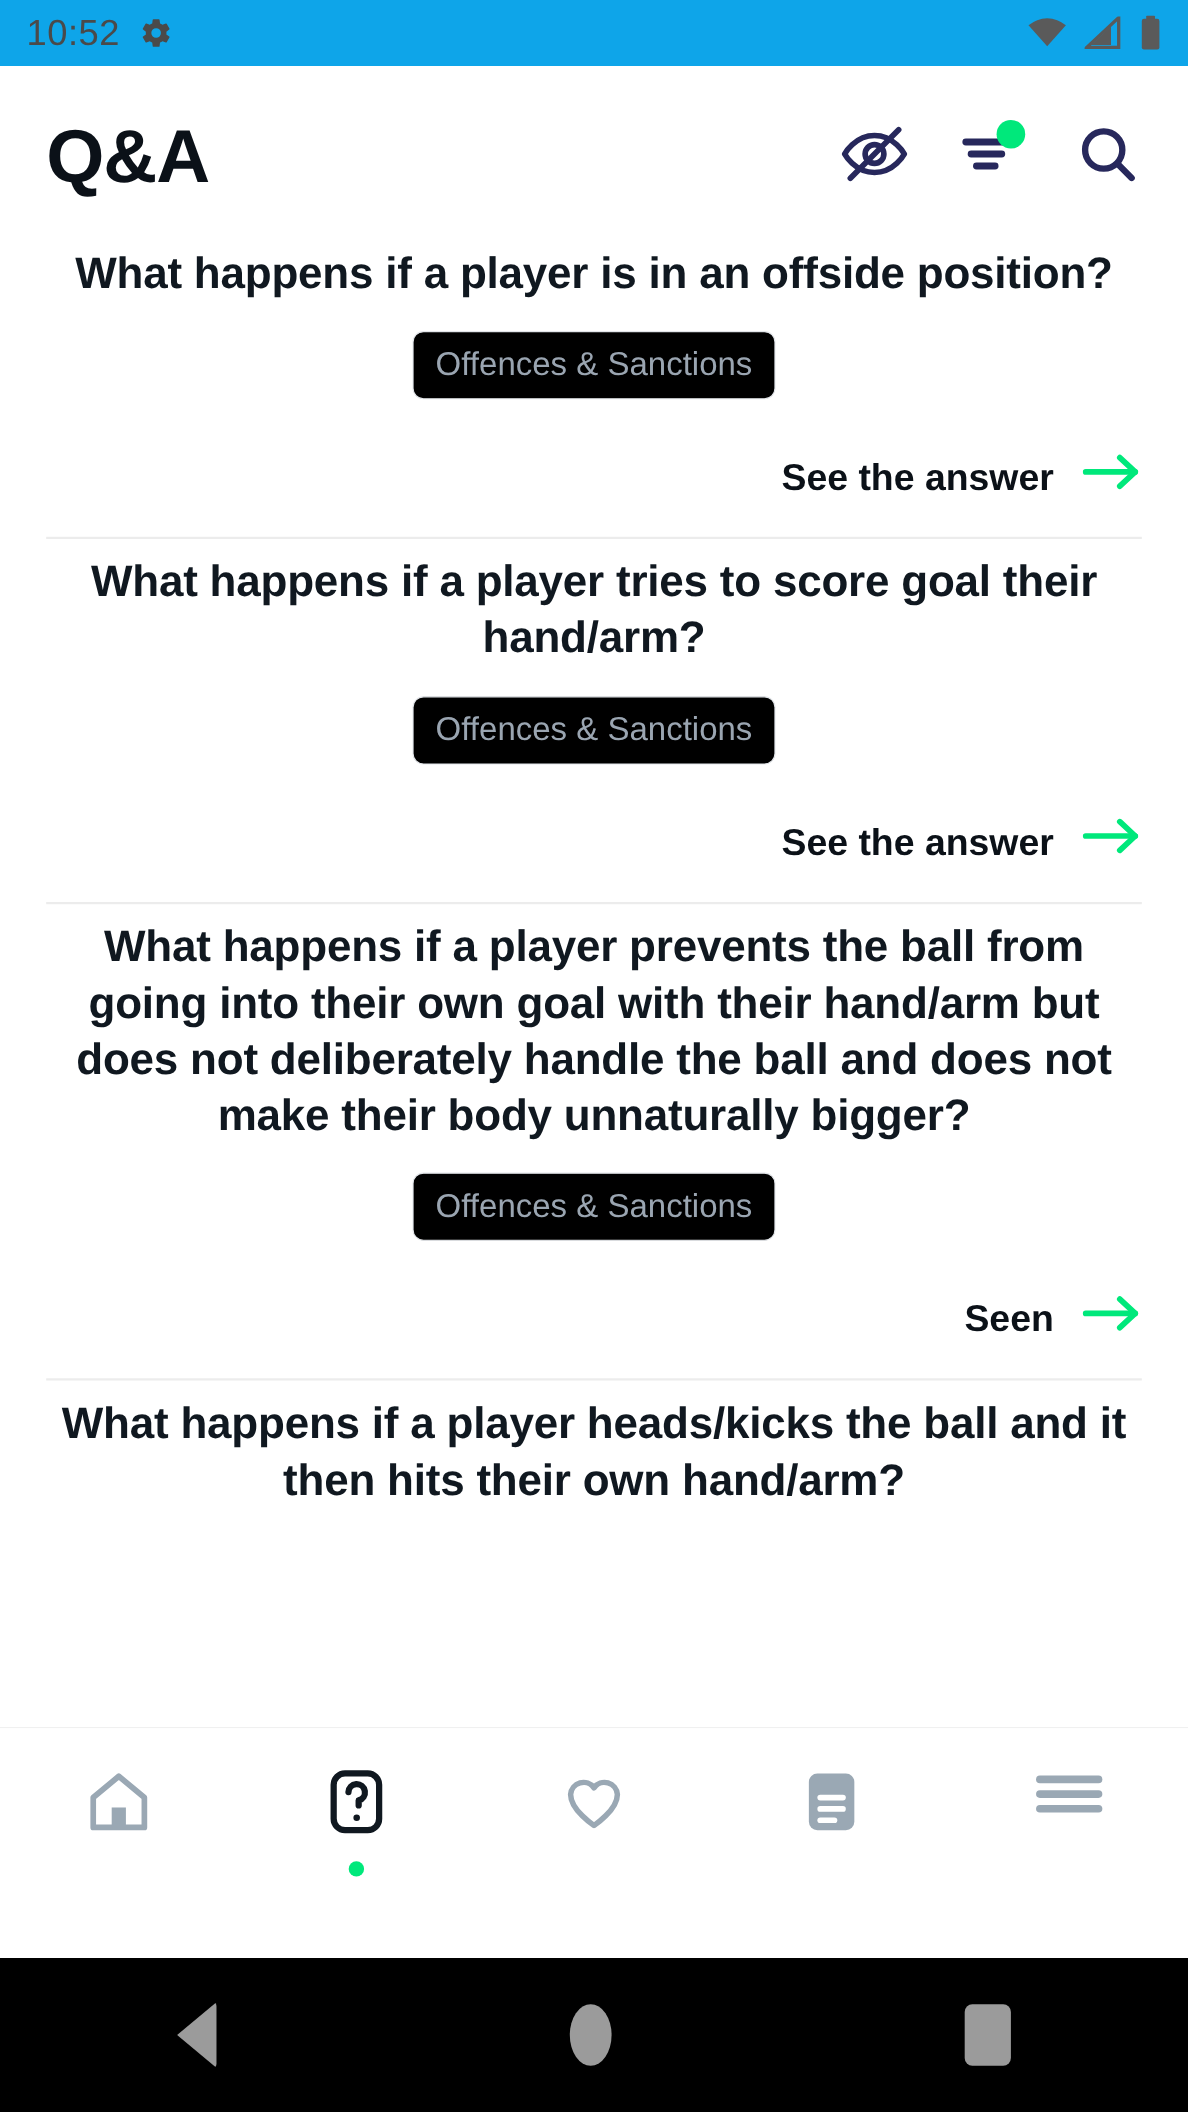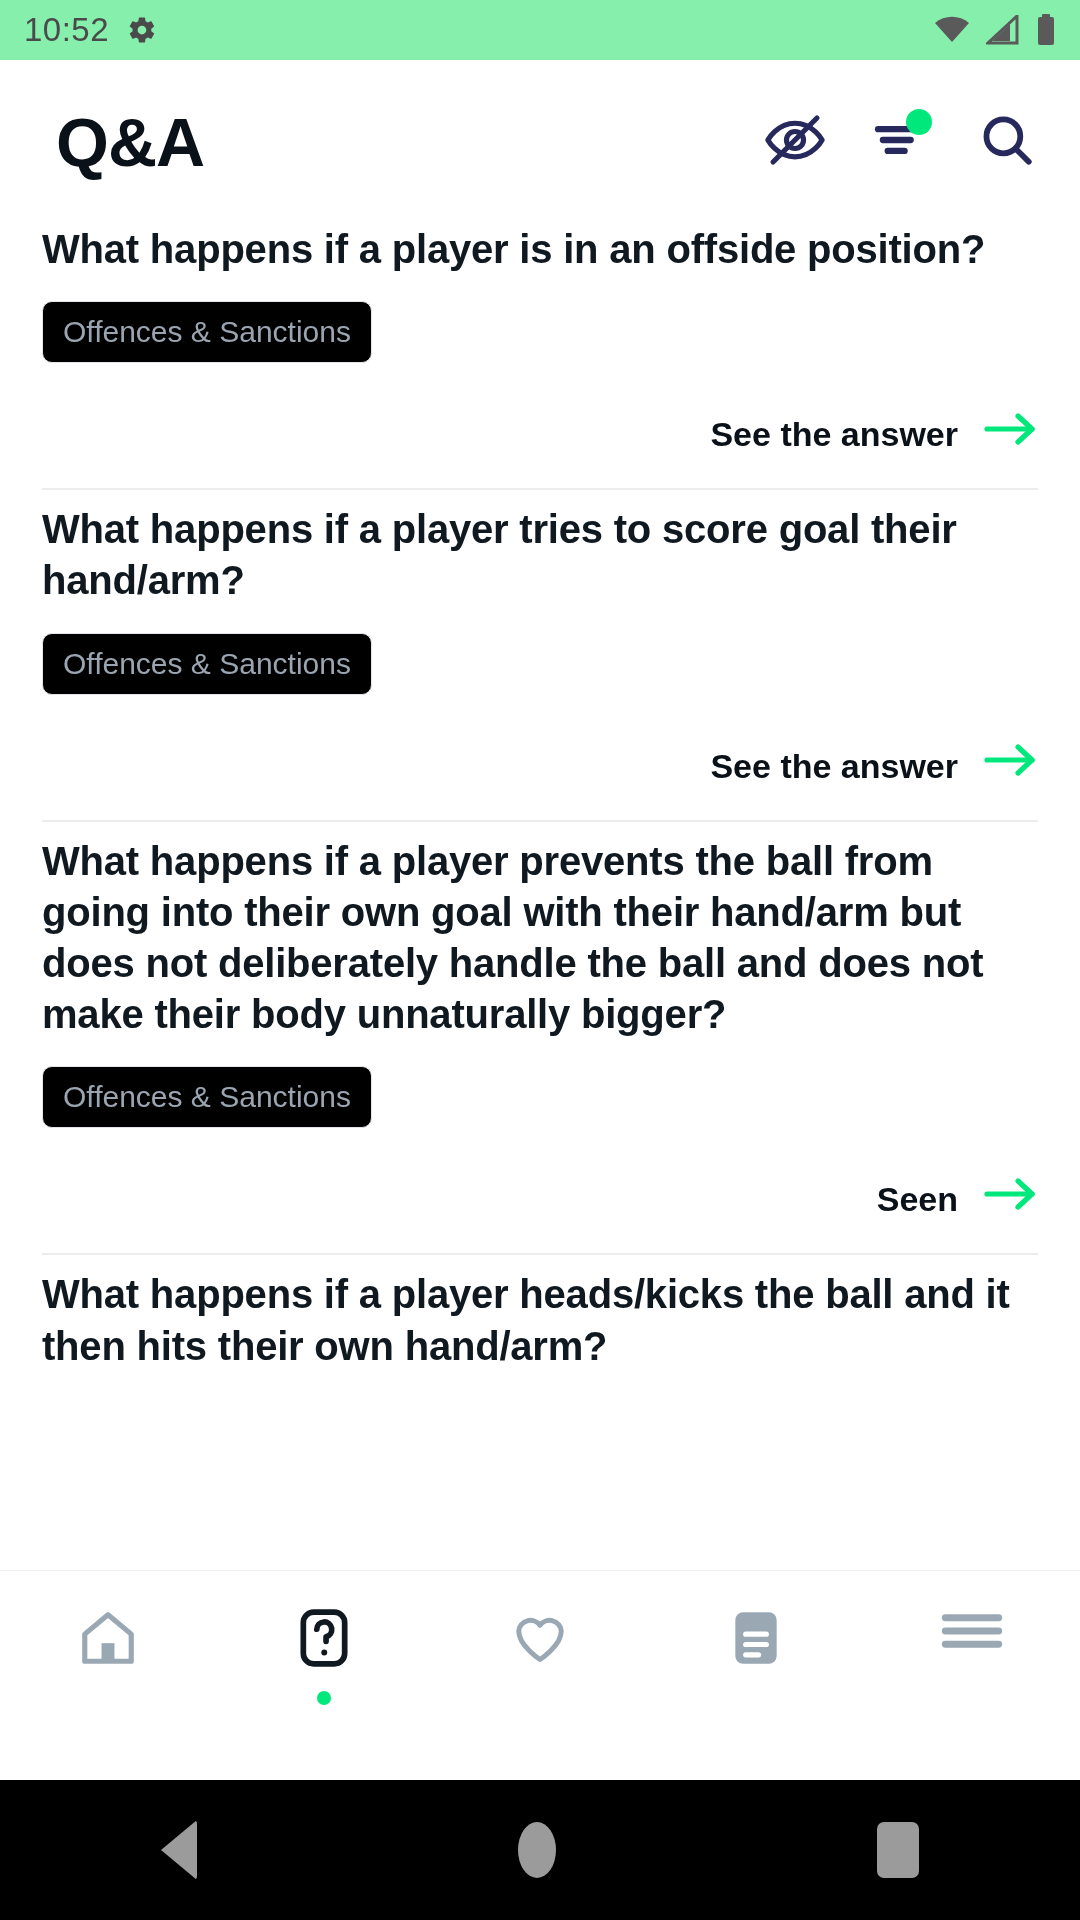--- a/index.html
+++ b/index.html
@@ -6,47 +6,47 @@
   html, body {
     width:1080px; height:1920px;
     background:#ffffff;
     font-family:"Liberation Sans", sans-serif;
     overflow:hidden;
   }
   #app { position:relative; width:1080px; height:1920px; display:flex; flex-direction:column; }
 
   
   .status-bar{
-    height:60px; background:#86efac; display:flex; align-items:center;
+    height:60px; background:#0ea5e9; display:flex; align-items:center;
     padding:0 24px; flex:0 0 60px;
   }
   .status-left{ display:flex; align-items:center; gap:18px; }
   .status-time{ font-size:33px; color:#4a4a4a; letter-spacing:.5px; }
   .status-right{ margin-left:auto; display:flex; align-items:center; gap:16px; }
   .ic-gear{ width:30px; height:30px; display:block; }
   .ic-wifi, .ic-signal, .ic-batt{ display:block; }
 
   
   .app-header{
-    flex:0 0 auto; padding:48px 42px 34px 56px;
+    flex:0 0 auto; padding:48px 42px 34px 42px;
     display:flex; align-items:center; background:#fff;
   }
   .app-title{
     font-size:68px; font-weight:bold; color:#0b1118;
     letter-spacing:-1px; line-height:1;
   }
   .header-actions{ margin-left:auto; display:flex; align-items:center; gap:44px; }
   .hdr-btn{ position:relative; width:62px; height:62px; display:flex; align-items:center; justify-content:center; cursor:pointer; }
   .badge-dot{
     position:absolute; top:-2px; right:0px;
     width:26px; height:26px; border-radius:50%;
   }
 
   
-  .q-list{ flex:1 1 auto; padding:0 42px; overflow:hidden; position:relative; }
+  .q-list{ flex:1 1 auto; padding:0 42px; overflow:hidden; position:relative;text-align:center; }
   .q-item{ padding:14px 0 0 0; }
   .q-text{
     font-size:40px; line-height:1.28; color:#101820;
     letter-spacing:-0.2px;
   }
   .q-text.unread{ font-weight:bold; }
   .q-text.read{ font-weight:bold; }
   .q-tag{
     display:inline-block; margin-top:26px;
     border:1px solid #e2e5e9; border-radius:10px;

